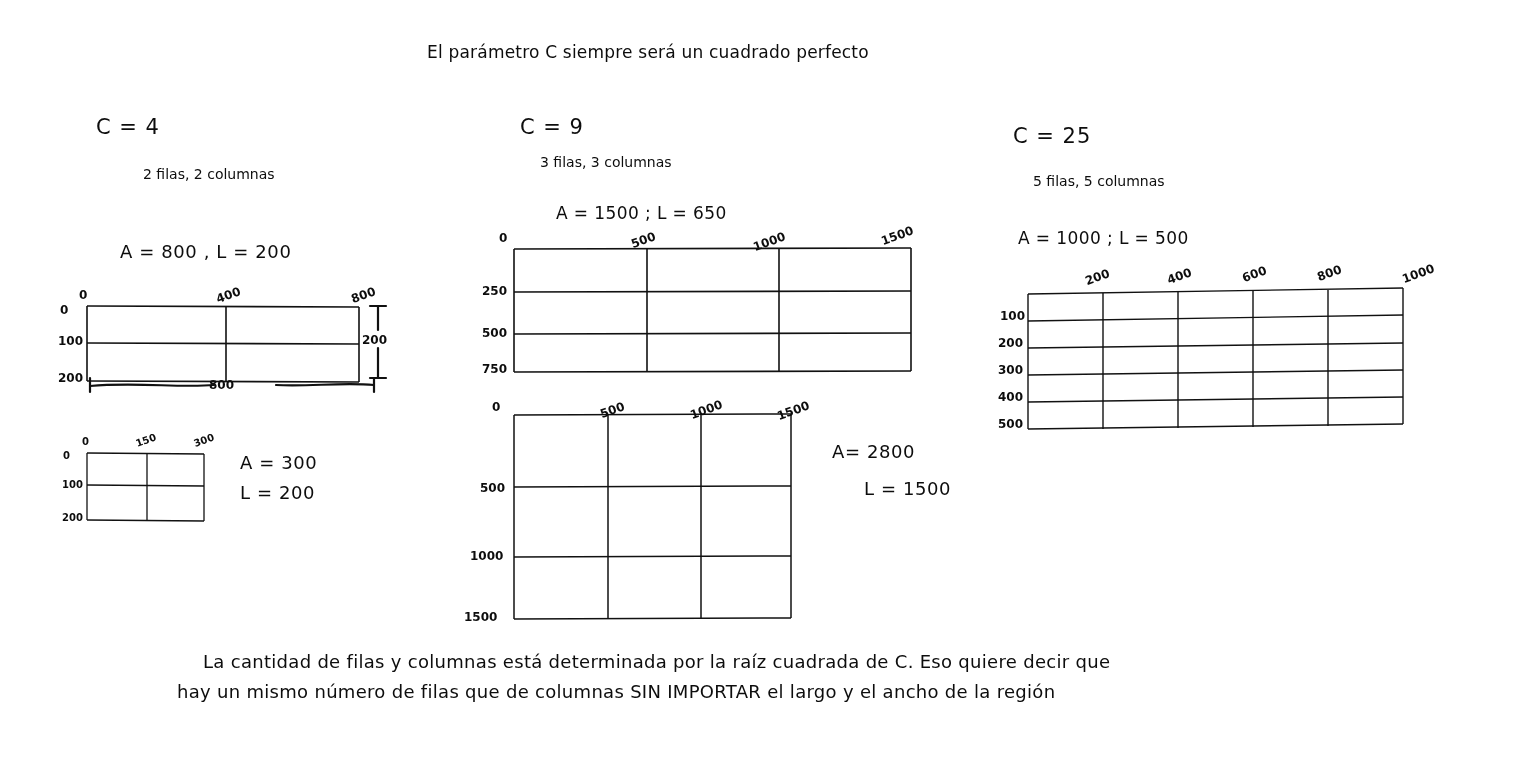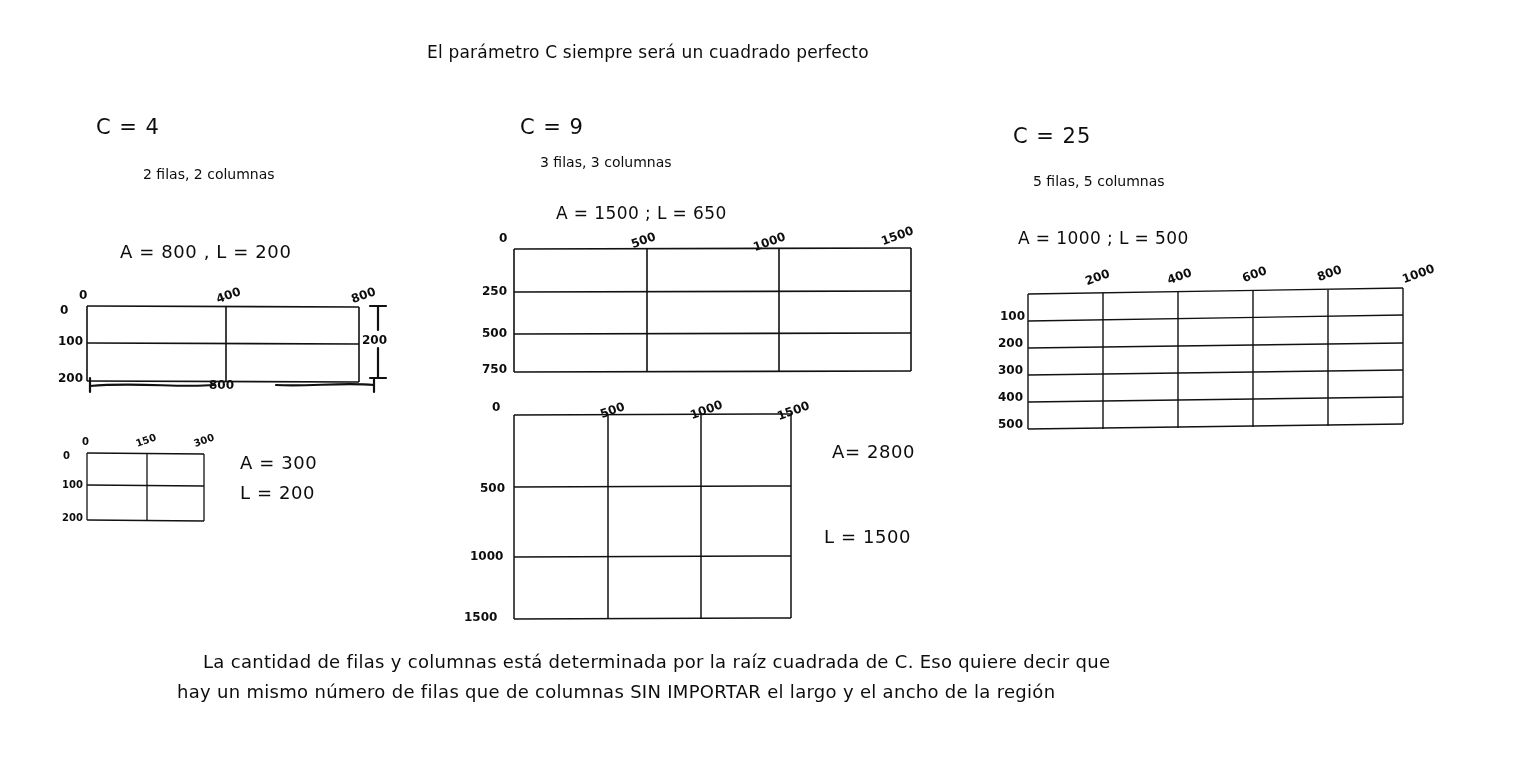--- a/index.html
+++ b/index.html
@@ -173,21 +173,21 @@
     </svg>
   </div>
   <div class="abs hand tick" style="left:492px; top:400px;">0</div>
   <div class="abs hand tick tick-rot" style="left:603px; top:407px;">500</div>
   <div class="abs hand tick tick-rot" style="left:693px; top:408px;">1000</div>
   <div class="abs hand tick tick-rot" style="left:780px; top:409px;">1500</div>
   <div class="abs hand tick" style="left:480px; top:481px;">500</div>
   <div class="abs hand tick" style="left:470px; top:549px;">1000</div>
   <div class="abs hand tick" style="left:464px; top:610px;">1500</div>
   <div class="abs hand al-label" style="left:832px; top:441px;">A= 2800</div>
-  <div class="abs hand al-label" style="left:824px; top:478px;margin-top:48px;">L = 1500</div>
+  <div class="abs hand al-label" style="left:864px; top:478px;">L = 1500</div>
 
   <div class="abs hand c-label" style="left:1013px; top:124px;">C = 25</div>
   <div class="abs hand sub-label" style="left:1033px; top:173px;">5 filas, 5 columnas</div>
   <div class="abs hand al-label-sm" style="left:1018px; top:228px;">A = 1000  ;   L = 500</div>
 
   <div class="abs" style="left:1027px; top:288px;">
     <svg width="378" height="146" viewBox="0 0 378 146">
       <g class="gl" stroke-width="1.4">
         <path d="M1,6 L376,0"></path>
         <path d="M1,33 L376,27"></path>

